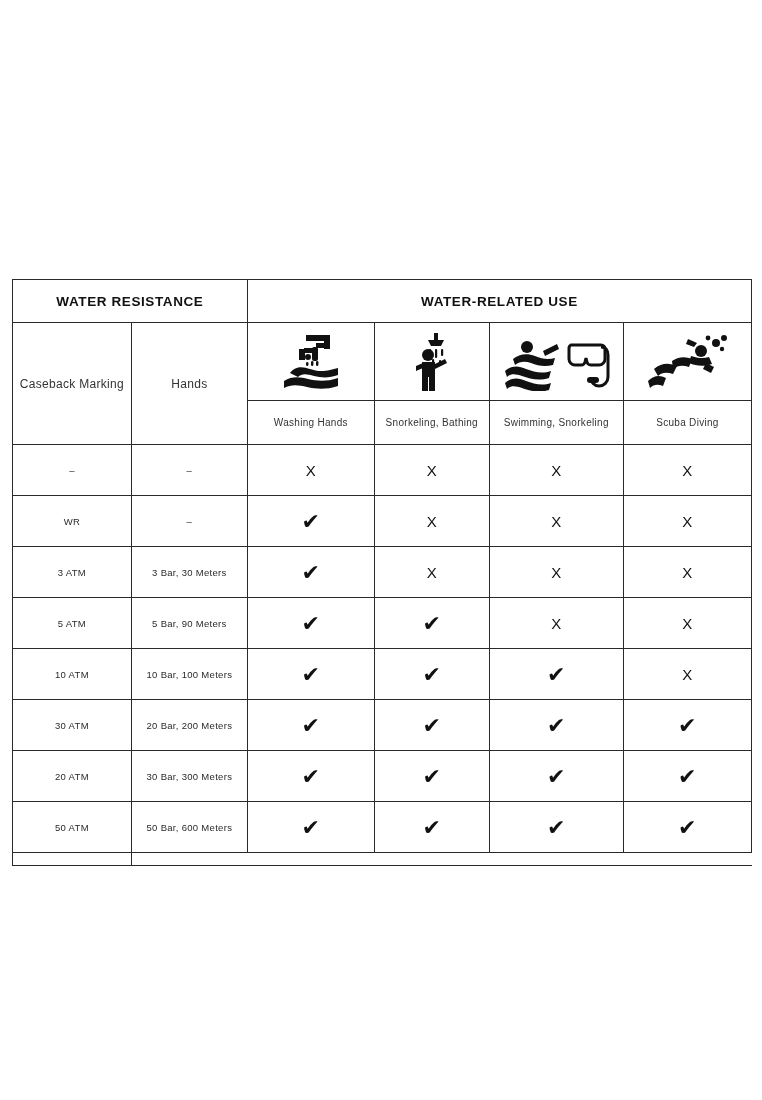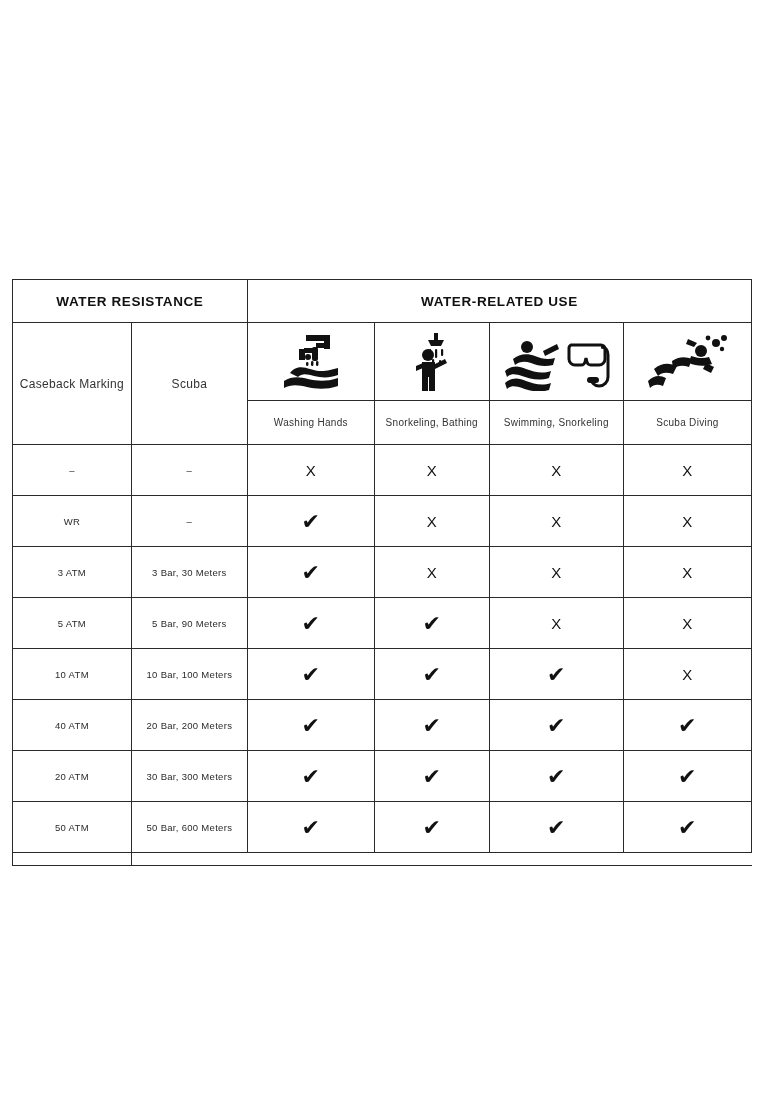--- a/index.html
+++ b/index.html
@@ -130,21 +130,21 @@
         <col class="c6">
     </colgroup>
     <tbody>
       <tr>
         <td class="hdr-main" colspan="2">WATER RESISTANCE</td>
         <td class="hdr-main" colspan="4">WATER-RELATED USE</td>
       </tr>
 
       <tr>
         <td class="sub-label-left" rowspan="2">Caseback Marking</td>
-        <td class="sub-label-left" rowspan="2">Scuba</td>
+        <td class="sub-label-left" rowspan="2">Hands</td>
 
         <td class="icon-cell">
           <div class="icon-box">
             <svg width="62" height="58" viewBox="0 0 62 58" fill="#111">
               <rect x="26" y="2" width="22" height="6"></rect>
               <rect x="44" y="2" width="6" height="14"></rect>
               <rect x="36" y="10" width="14" height="5"></rect>
               <rect x="32" y="14" width="6" height="14" rx="2"></rect>
               <rect x="24" y="15" width="9" height="5"></rect>
               <rect x="19" y="16" width="6" height="11"></rect>
@@ -258,21 +258,21 @@
       <tr>
         <td class="data-cell">10 ATM</td>
         <td class="data-cell">10 Bar, 100 Meters</td>
         <td class="data-cell"><span class="mark check">✔</span></td>
         <td class="data-cell"><span class="mark check">✔</span></td>
         <td class="data-cell"><span class="mark check">✔</span></td>
         <td class="data-cell"><span class="mark cross">X</span></td>
       </tr>
 
       <tr>
-        <td class="data-cell">40 ATM</td>
+        <td class="data-cell">30 ATM</td>
         <td class="data-cell">20 Bar, 200 Meters</td>
         <td class="data-cell"><span class="mark check">✔</span></td>
         <td class="data-cell"><span class="mark check">✔</span></td>
         <td class="data-cell"><span class="mark check">✔</span></td>
         <td class="data-cell"><span class="mark check">✔</span></td>
       </tr>
 
       <tr>
         <td class="data-cell">20 ATM</td>
         <td class="data-cell">30 Bar, 300 Meters</td>

